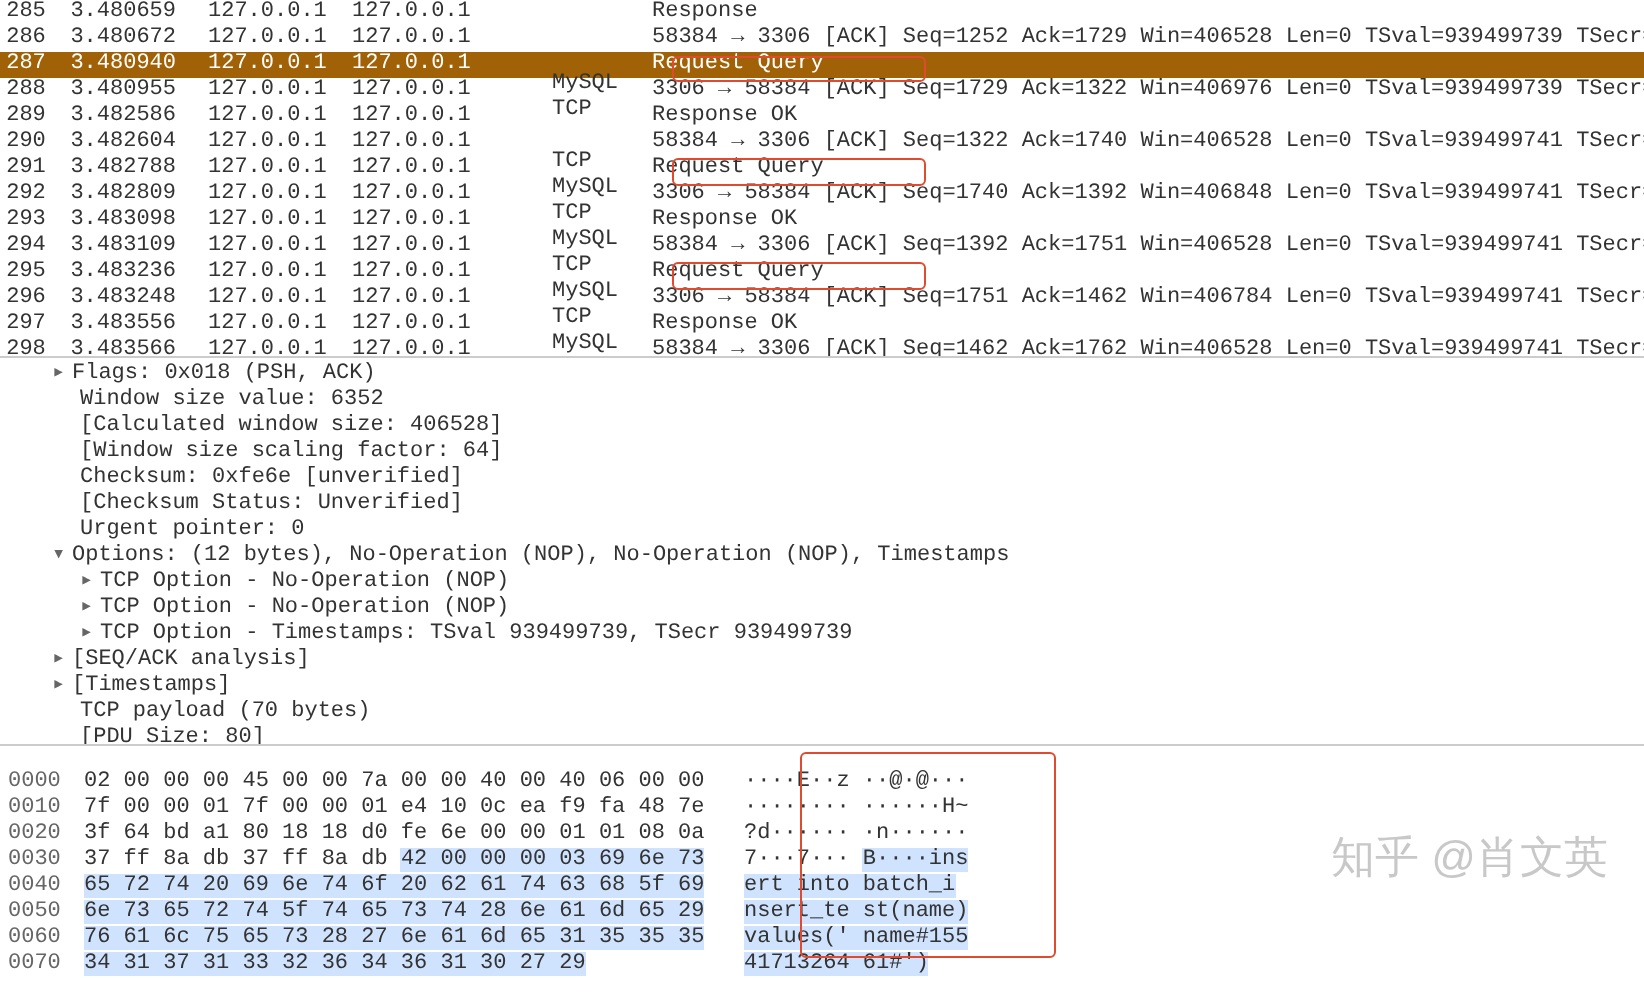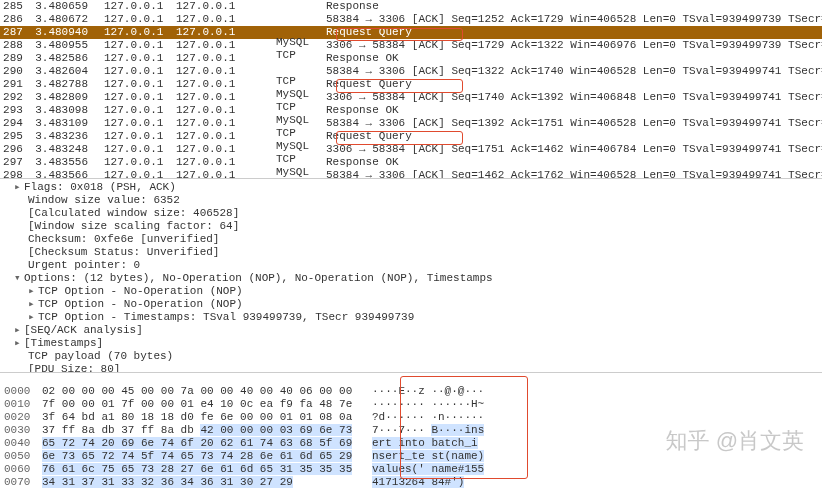--- a/index.html
+++ b/index.html
@@ -7,32 +7,32 @@
   .packet-list { background: #fff; border-bottom: 1px solid #ccc; overflow: hidden; height: 179px; }
   .pl-row { display: flex; height: 13px; line-height: 13px; white-space: nowrap; }
   .pl-row.selected { background: #a16207; color: #fff; }
   .c-no { width: 30px; text-align: center; padding-right: 4px; }
   .c-time { width: 62px; text-align: right; padding-right: 4px; }
   .c-src { width: 80px; padding-left: 12px; }
   .c-dst { width: 100px; padding-left: 4px; }
   .c-proto { width: 50px; padding-left: 4px; margin-top: 36px; }
   .c-info { flex: 1; padding-left: 4px; overflow: hidden; }
   .highlight-box { position: absolute; border: 1.5px solid #e04a2e; border-radius: 3px; pointer-events: none; }
-  .details-pane { background: #fff; padding: 2px 0; height: 194px; overflow: hidden; line-height: 13px; border-bottom:1px solid #ccc;}
+  .details-pane { background: #fff; padding: 2px 12px; height: 194px; overflow: hidden; line-height: 13px; border-bottom:1px solid #ccc;}
   .tree-line { white-space: nowrap; }
   .expander { display: inline-block; width: 10px; color: #666; cursor: pointer; }
   .indent1 { padding-left: 14px; }
   .indent2 { padding-left: 28px; }
   .hex-pane { background: #fff; padding: 2px 4px; height: 127px; overflow: hidden; line-height: 13px; margin-top: 10px; }
   .hex-row { display: flex; white-space: nowrap; }
   .hex-off { width: 38px; color: #666; }
   .hex-bytes { width: 330px; letter-spacing: 0; }
   .hex-ascii { width: 130px; }
   .hl-range { background: #cfe3ff; }
-  .watermark { position: absolute; right: 18px; bottom: 44px; font-family: sans-serif; font-size: 22px; color: rgba(190,190,190,0.85); pointer-events:none;}
+  .watermark { position: absolute; right: 18px; bottom: 56px; font-family: sans-serif; font-size: 22px; color: rgba(190,190,190,0.85); pointer-events:none;}
 </style>
 </head>
 <body>
 
 <div class="packet-list" id="packet-list">
     <div class="pl-row">
       <span class="c-no">285</span>
       <span class="c-time">3.480659</span>
       <span class="c-src">127.0.0.1</span>
       <span class="c-dst">127.0.0.1</span>
@@ -203,17 +203,17 @@
       <span class="hex-ascii"><span class="hl-range">nsert_te st(name)</span></span>
     </div>
     <div class="hex-row">
       <span class="hex-off">0060</span>
       <span class="hex-bytes"><span class="hl-range">76 61 6c 75 65 73 28 27  6e 61 6d 65 31 35 35 35</span></span>
       <span class="hex-ascii"><span class="hl-range">values(' name#155</span></span>
     </div>
     <div class="hex-row">
       <span class="hex-off">0070</span>
       <span class="hex-bytes"><span class="hl-range">34 31 37 31 33 32 36 34  36 31 30 27 29</span></span>
-      <span class="hex-ascii"><span class="hl-range">41713264 84#')</span></span>
+      <span class="hex-ascii"><span class="hl-range">41713264 61#')</span></span>
     </div>
   </div>
 
 <div class="watermark">知乎 @肖文英</div>
 
 </body></html>

